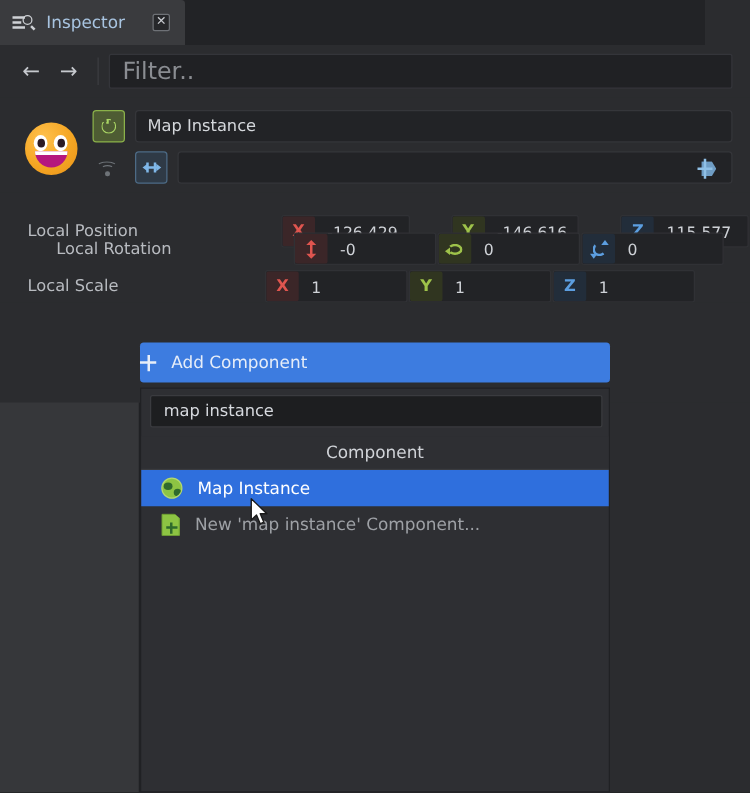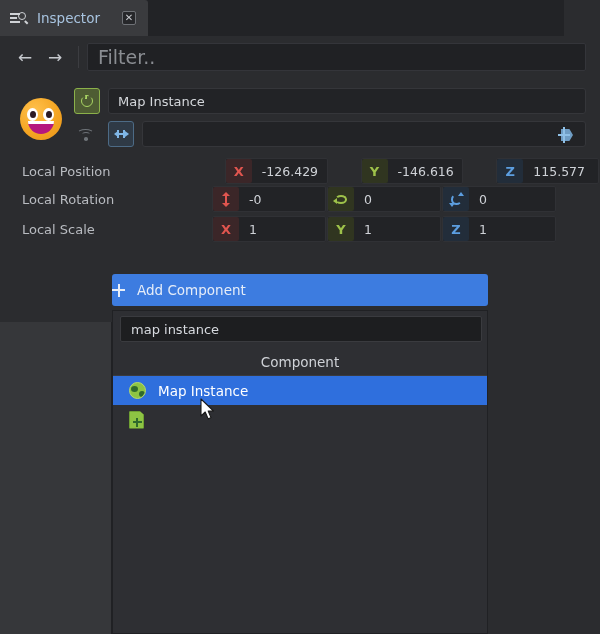--- a/index.html
+++ b/index.html
@@ -234,22 +234,22 @@
   .transform {
     position: absolute; left: 0; top: 154px;
     width: 600px; height: 88px;
     background: #2b2c2f;
   }
   .trow {
     position: absolute; left: 0;
     width: 600px; height: 26px;
     display: flex; align-items: center;
   }
-  .trow.r0 { top: 4px; gap: 32px; }
-  .trow.r1 { top: 32px; }
+  .trow.r0 { top: 18px; gap: 32px; }
+  .trow.r1 { top: 32px; padding-left: 23px; }
   .trow.r2 { top: 62px; }
   .trow-label {
     width: 212px;
     padding-left: 22px;
     color: #b8bbc0; font-size: 13px;
   }
   .field {
     width: 114px; height: 26px;
     background: #222326;
     border: 1px solid #303135;
@@ -570,20 +570,21 @@
           <span class="c2"></span>
       </span>
       <span class="dd-item-label">Map Instance</span>
     </div>
 
     <div class="dd-item i1">
       <span class="doc-icon">
         <span class="pv"></span>
           <span class="ph"></span>
       </span>
+      <span class="dd-item-label">New 'map instance' Component...</span>
     </div>
   </div>
 
   <svg class="cursor" viewBox="0 0 16 24">
     <polygon points="1,1 1,18 5.2,14 8.2,21 11,19.6 8.2,13 13.5,13" fill="#ffffff" stroke="#1a1a1a" stroke-width="1.1" stroke-linejoin="round"></polygon>
   </svg>
 
 </div>
 
 </body></html>

